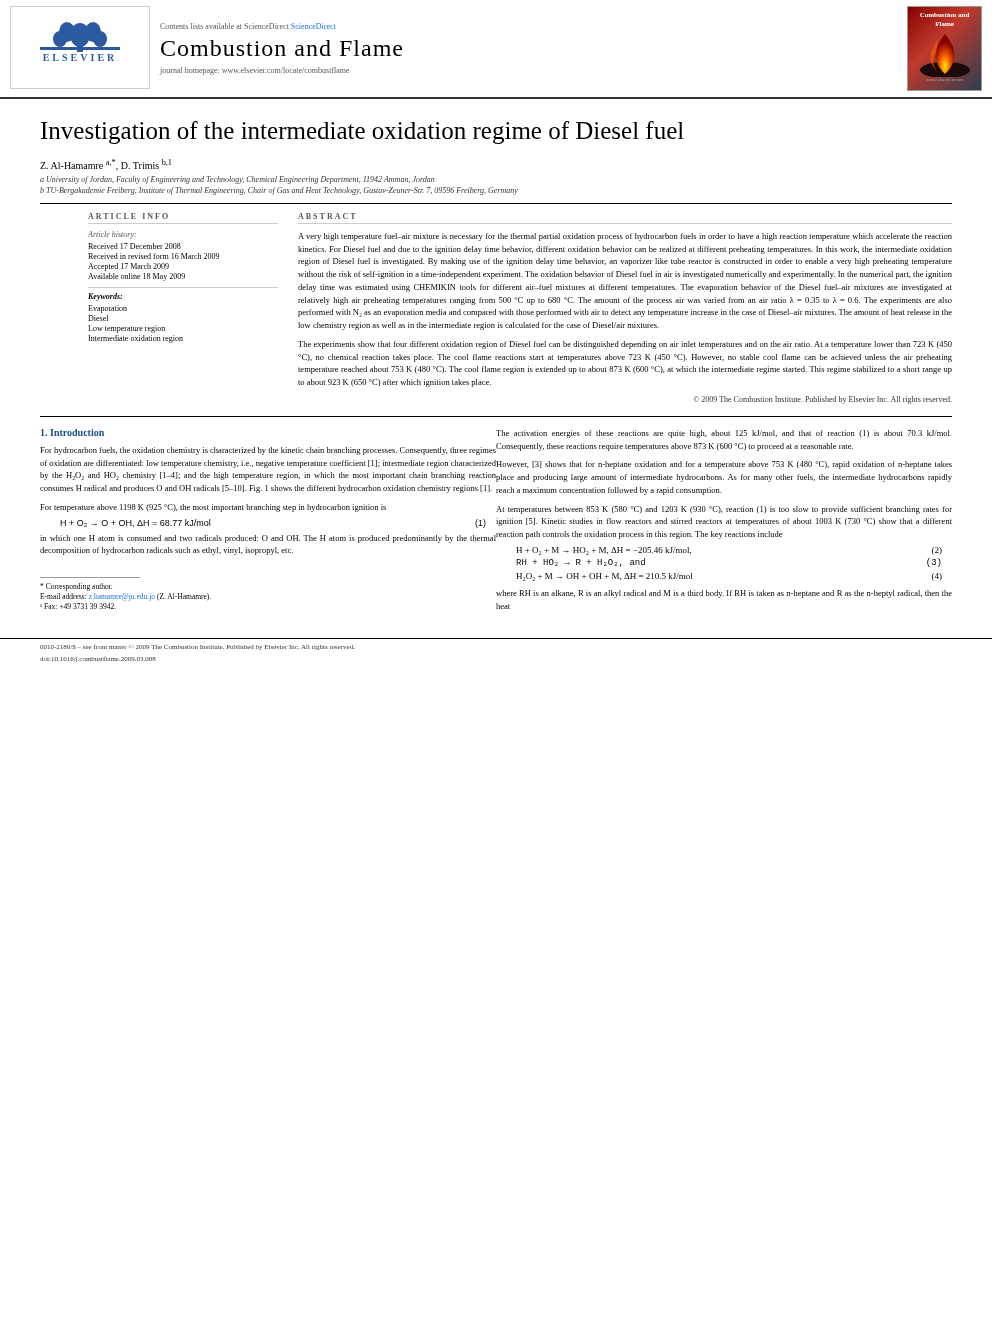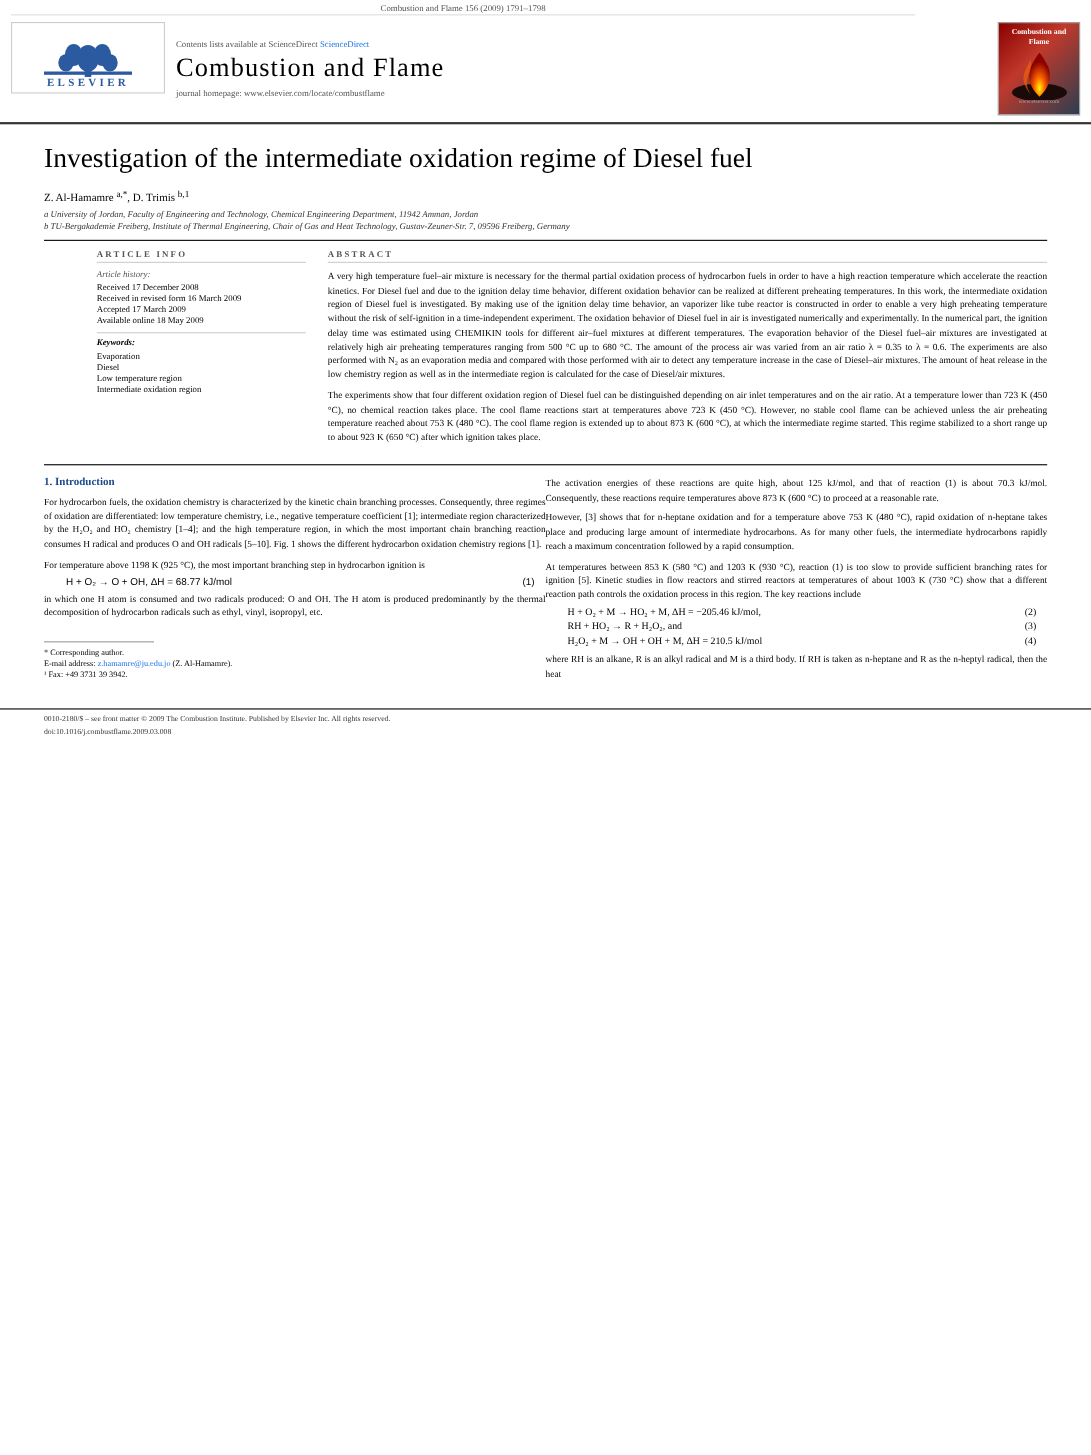--- a/index.html
+++ b/index.html
@@ -9,27 +9,24 @@
       font-size: 9.5px;
       color: #000;
       width: 992px;
       min-height: 1323px;
     }
   </style>
 </head>
 <body>
 
 <div style="position:relative; border-bottom: 2px solid #333; padding: 0 10px 0 10px;">
-  <div style="text-align:center; font-size:8px; color:#555; padding: 3px 0 1px 0; border-bottom:1px solid #ddd; margin: 0 150px 0 0;">
-    <span>Combustion and Flame 156 (2009) 1791–1798</span>
-  </div>
 
   <div style="display:flex; align-items:stretch; padding: 6px 0;">
 
-    <div style="width:140px; height:65px; border:1px solid #ccc; display:flex; flex-direction:column; align-items:center; justify-content:center; flex-shrink:0; margin-right:10px;">
+    <div style="width:140px; height:83px; border:1px solid #ccc; display:flex; flex-direction:column; align-items:center; justify-content:flex-start; flex-shrink:0; margin-right:10px;">
       <svg width="90" height="45" viewBox="0 0 90 45">
 
         <rect x="42" y="35" width="6" height="10" fill="#2c5aa0"></rect>
         <ellipse cx="45" cy="28" rx="10" ry="12" fill="#2c5aa0"></ellipse>
         <ellipse cx="32" cy="25" rx="8" ry="10" fill="#2c5aa0"></ellipse>
         <ellipse cx="58" cy="25" rx="8" ry="10" fill="#2c5aa0"></ellipse>
         <ellipse cx="25" cy="32" rx="7" ry="8" fill="#2c5aa0"></ellipse>
         <ellipse cx="65" cy="32" rx="7" ry="8" fill="#2c5aa0"></ellipse>
         <rect x="5" y="40" width="80" height="3" fill="#2c5aa0"></rect>
       </svg>
@@ -97,20 +94,21 @@
       <div style="font-size:8px; margin-bottom:1px;">Diesel</div>
       <div style="font-size:8px; margin-bottom:1px;">Low temperature region</div>
       <div style="font-size:8px; margin-bottom:1px;">Intermediate oxidation region</div>
     </div>
 
     <div style="flex:1;">
       <div style="font-size:8px; font-weight:bold; letter-spacing:2px; color:#555; border-bottom:1px solid #ccc; padding-bottom:2px; margin-bottom:6px;">ABSTRACT</div>
 
       <p style="font-size:8.5px; line-height:1.5; text-align:justify; margin-bottom:6px;">A very high temperature fuel–air mixture is necessary for the thermal partial oxidation process of hydrocarbon fuels in order to have a high reaction temperature which accelerate the reaction kinetics. For Diesel fuel and due to the ignition delay time behavior, different oxidation behavior can be realized at different preheating temperatures. In this work, the intermediate oxidation region of Diesel fuel is investigated. By making use of the ignition delay time behavior, an vaporizer like tube reactor is constructed in order to enable a very high preheating temperature without the risk of self-ignition in a time-independent experiment. The oxidation behavior of Diesel fuel in air is investigated numerically and experimentally. In the numerical part, the ignition delay time was estimated using CHEMIKIN tools for different air–fuel mixtures at different temperatures. The evaporation behavior of the Diesel fuel–air mixtures are investigated at relatively high air preheating temperatures ranging from 500 °C up to 680 °C. The amount of the process air was varied from an air ratio λ = 0.35 to λ = 0.6. The experiments are also performed with N₂ as an evaporation media and compared with those performed with air to detect any temperature increase in the case of Diesel–air mixtures. The amount of heat release in the low chemistry region as well as in the intermediate region is calculated for the case of Diesel/air mixtures.</p>
       <p style="font-size:8.5px; line-height:1.5; text-align:justify; margin-bottom:6px;">The experiments show that four different oxidation region of Diesel fuel can be distinguished depending on air inlet temperatures and on the air ratio. At a temperature lower than 723 K (450 °C), no chemical reaction takes place. The cool flame reactions start at temperatures above 723 K (450 °C). However, no stable cool flame can be achieved unless the air preheating temperature reached about 753 K (480 °C). The cool flame region is extended up to about 873 K (600 °C), at which the intermediate regime started. This regime stabilized to a short range up to about 923 K (650 °C) after which ignition takes place.</p>
+      <div style="font-size:8px; color:#333; text-align:right;">© 2009 The Combustion Institute. Published by Elsevier Inc. All rights reserved.</div>
     </div>
   </div>
 
   <hr style="border:none; border-top:1.5px solid #000; margin-bottom:10px;">
 
   <div style="display:flex; ">
 
     <div style="flex:1;">
       <div style="font-size:10px; font-weight:bold; color:#1a4a8a; margin-bottom:6px;">1. Introduction</div>
 
@@ -136,21 +134,21 @@
     <div style="flex:1;">
       <p style="font-size:8.5px; line-height:1.5; text-align:justify; margin-bottom:6px;">The activation energies of these reactions are quite high, about 125 kJ/mol, and that of reaction (1) is about 70.3 kJ/mol. Consequently, these reactions require temperatures above 873 K (600 °C) to proceed at a reasonable rate.</p>
       <p style="font-size:8.5px; line-height:1.5; text-align:justify; margin-bottom:6px;">However, [3] shows that for n-heptane oxidation and for a temperature above 753 K (480 °C), rapid oxidation of n-heptane takes place and producing large amount of intermediate hydrocarbons. As for many other fuels, the intermediate hydrocarbons rapidly reach a maximum concentration followed by a rapid consumption.</p>
       <p style="font-size:8.5px; line-height:1.5; text-align:justify; margin-bottom:4px;">At temperatures between 853 K (580 °C) and 1203 K (930 °C), reaction (1) is too slow to provide sufficient branching rates for ignition [5]. Kinetic studies in flow reactors and stirred reactors at temperatures of about 1003 K (730 °C) show that a different reaction path controls the oxidation process in this region. The key reactions include</p>
 
       <div style="display:flex; align-items:center; margin: 3px 0 3px 20px; font-size:9px; font-family:'Times New Roman',Times,serif;">
         <span>H + O₂ + M → HO₂ + M,   ΔH = −205.46 kJ/mol,</span>
         <span style="margin-left:auto; padding-right:10px;">(2)</span>
       </div>
 
-      <div style="display:flex; align-items:center; margin: 3px 0 3px 20px; font-size:9px; font-family:Liberation Serif, serif;">
+      <div style="display:flex; align-items:center; margin: 3px 0 3px 20px; font-size:9px; font-family:Liberation Mono, monospace;">
         <span>RH + HO₂ → R + H₂O₂,   and</span>
         <span style="margin-left:auto; padding-right:10px;">(3)</span>
       </div>
 
       <div style="display:flex; align-items:center; margin: 3px 0 6px 20px; font-size:9px; font-family:'Times New Roman',Times,serif;">
         <span>H₂O₂ + M → OH + OH + M,   ΔH = 210.5 kJ/mol</span>
         <span style="margin-left:auto; padding-right:10px;">(4)</span>
       </div>
 
       <p style="font-size:8.5px; line-height:1.5; text-align:justify; margin-bottom:6px;">where RH is an alkane, R is an alkyl radical and M is a third body. If RH is taken as n-heptane and R as the n-heptyl radical, then the heat</p>

